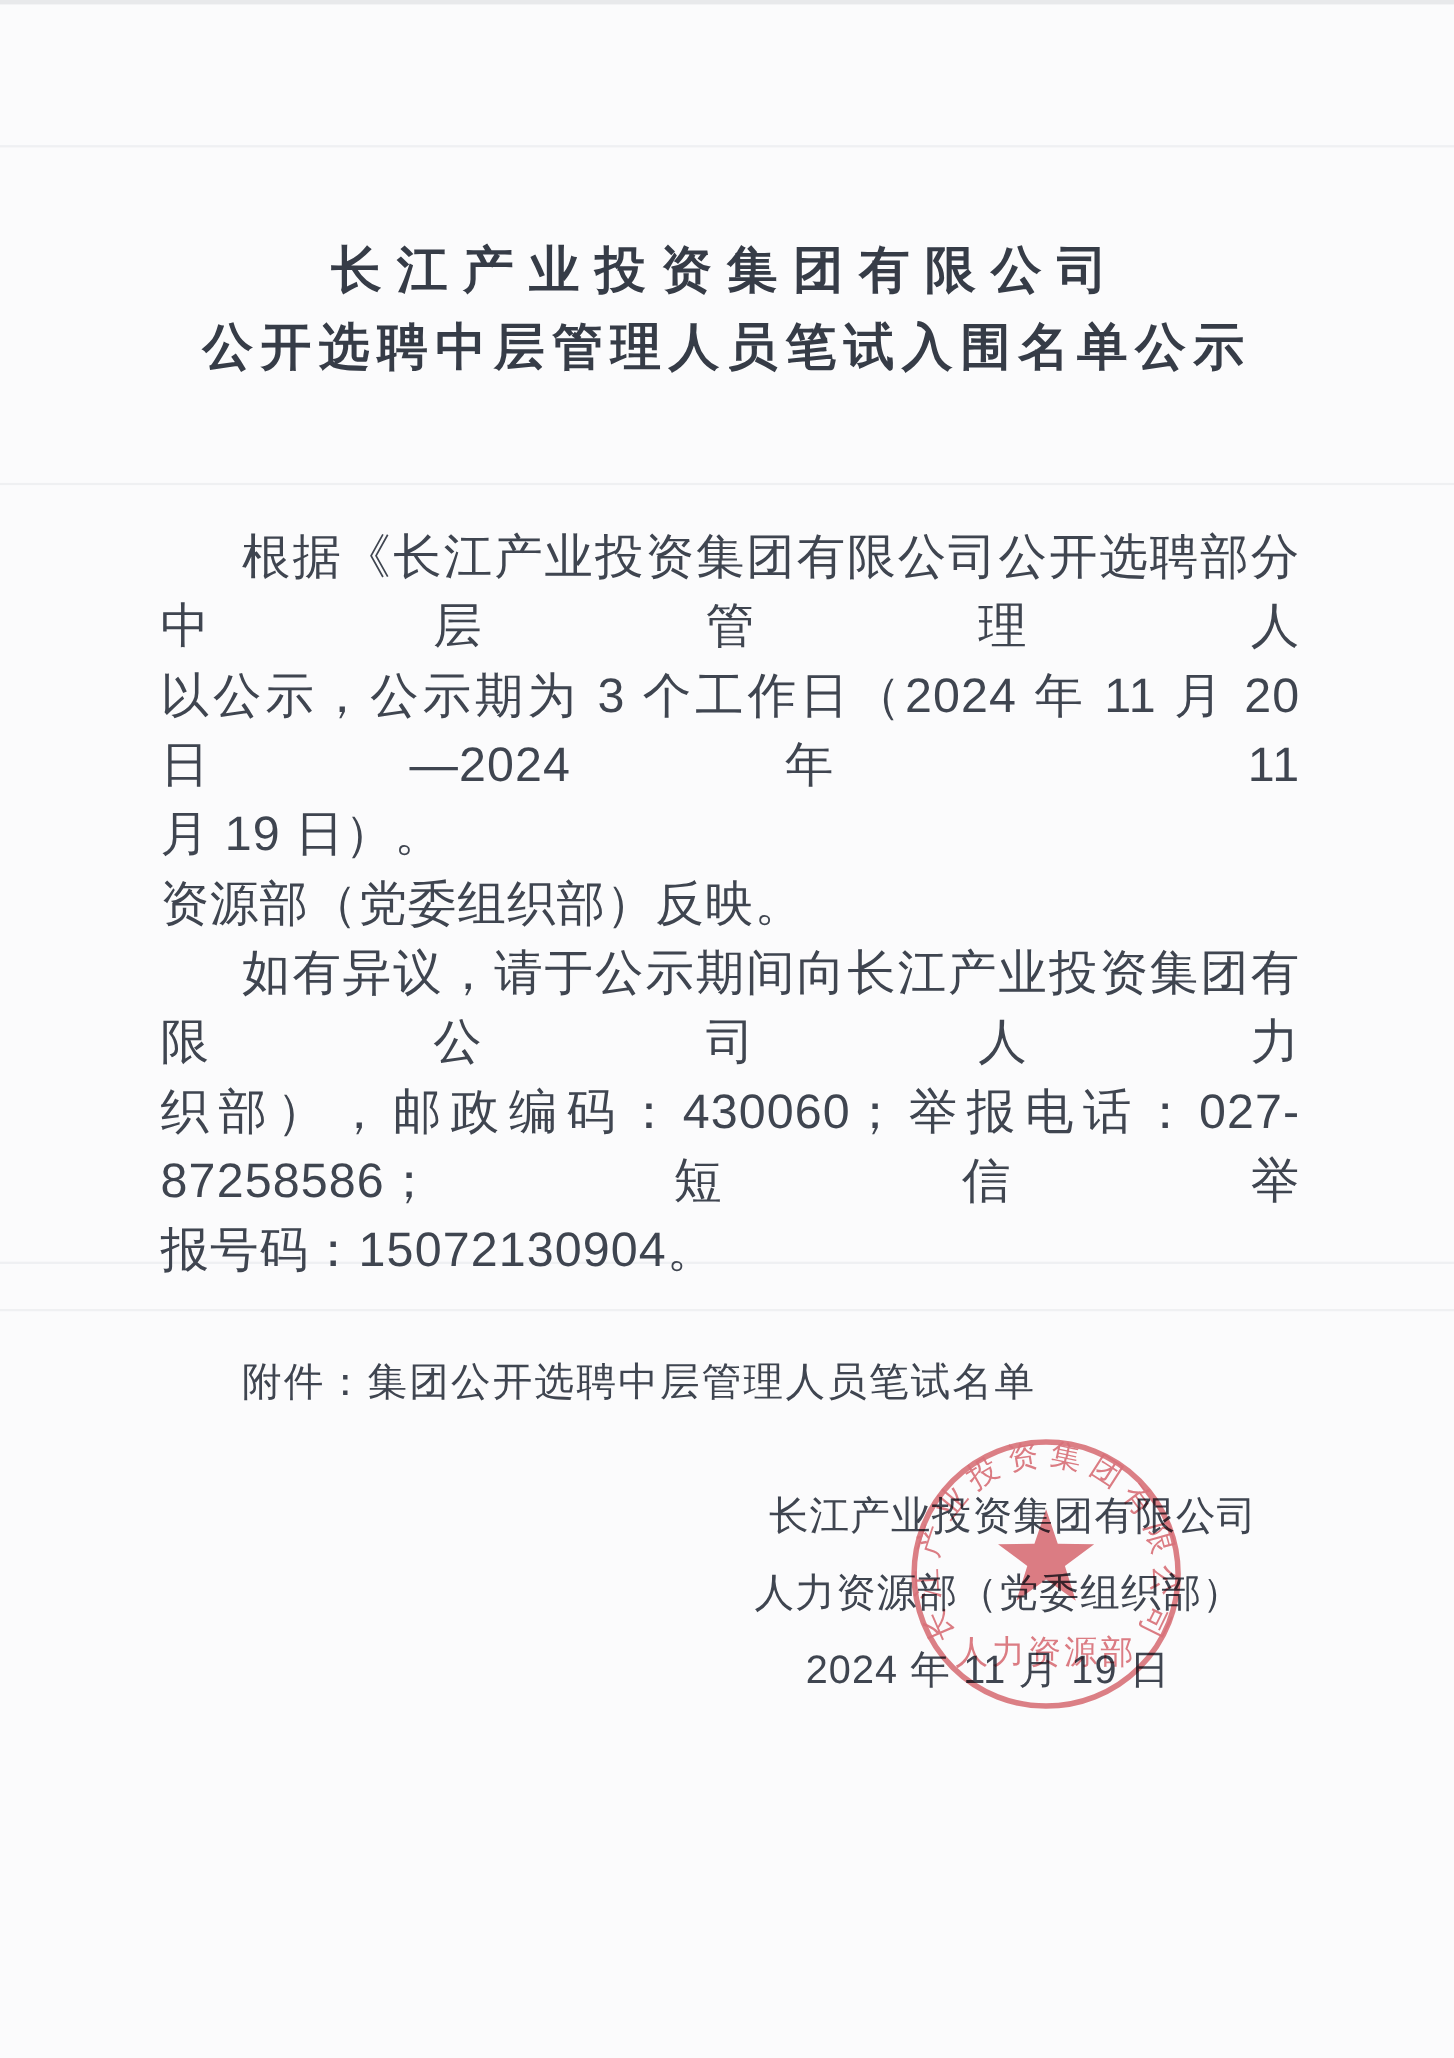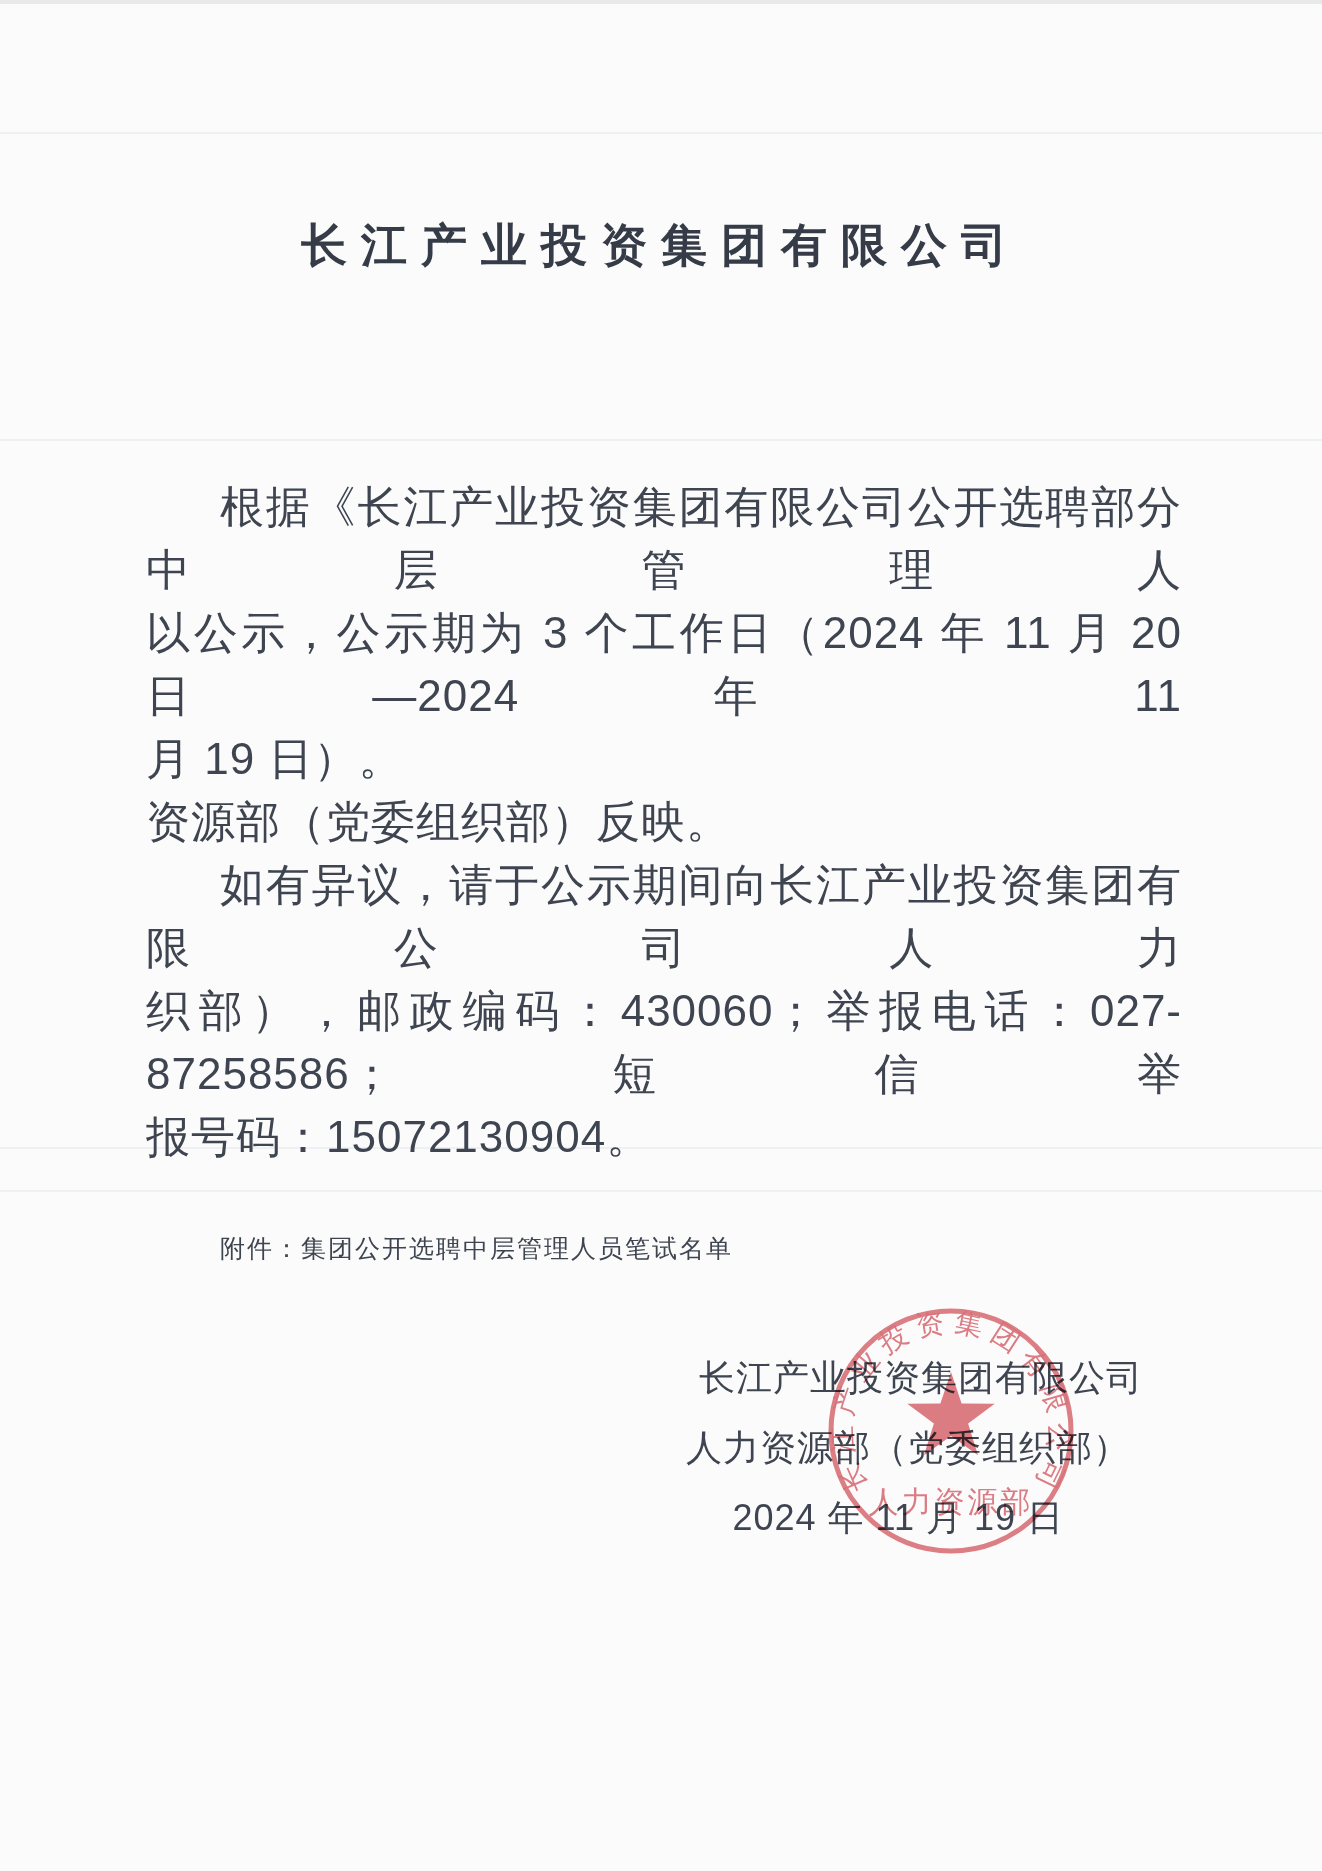--- a/index.html
+++ b/index.html
@@ -20,21 +20,21 @@
   .title-line2{letter-spacing:7px;line-height:58px;margin-top:12px;}
   .body-block{
     position:absolute;top:471px;left:146px;width:1036px;
     font-size:44px;line-height:63px;color:#3f4550;letter-spacing:1px;
   }
   .bline{min-height:63px;}
   .j{text-align:justify;text-align-last:justify;}
   .indent{text-indent:74px;}
   .attachment-line{
     position:absolute;top:1228px;left:220px;
-    font-size:25px;color:#3f4550;letter-spacing:2px;white-space:nowrap;
+    font-size:36px;color:#3f4550;letter-spacing:2px;white-space:nowrap;
   }
   .signature-block{position:absolute;top:1352px;left:0;width:100%;height:200px;font-size:36px;color:#3f4550;}
   .sig-line{position:absolute;white-space:nowrap;letter-spacing:1px;line-height:44px;}
   .sig-1{top:0;right:179px;}
   .sig-2{top:70px;right:192px;}
   .sig-3{top:140px;right:258px;}
   .seal{
     position:absolute;left:824px;top:1300px;width:254px;height:254px;
     mix-blend-mode:multiply;opacity:0.82;pointer-events:none;
   }
@@ -45,20 +45,21 @@
 
 <div class="page">
 
   <div class="scanline" style="top:128px"></div>
   <div class="scanline" style="top:435px"></div>
   <div class="scanline" style="top:1143px"></div>
   <div class="scanline" style="top:1186px"></div>
 
   <div class="title-block">
     <div class="title-line1">长江产业投资集团有限公司</div>
+    <div class="title-line2">公开选聘中层管理人员笔试入围名单公示</div>
   </div>
 
   <div class="body-block">
     <div class="bline j indent">根据《长江产业投资集团有限公司公开选聘部分中层管理人</div>
     <div class="bline j">以公示，公示期为 3 个工作日（2024 年 11 月 20 日—2024 年 11</div>
     <div class="bline">月 19 日）。</div>
     <div class="bline">资源部（党委组织部）反映。</div>
     <div class="bline j indent">如有异议，请于公示期间向长江产业投资集团有限公司人力</div>
     <div class="bline j">织部），邮政编码：430060；举报电话：027-87258586；短信举</div>
     <div class="bline">报号码：15072130904。</div>

